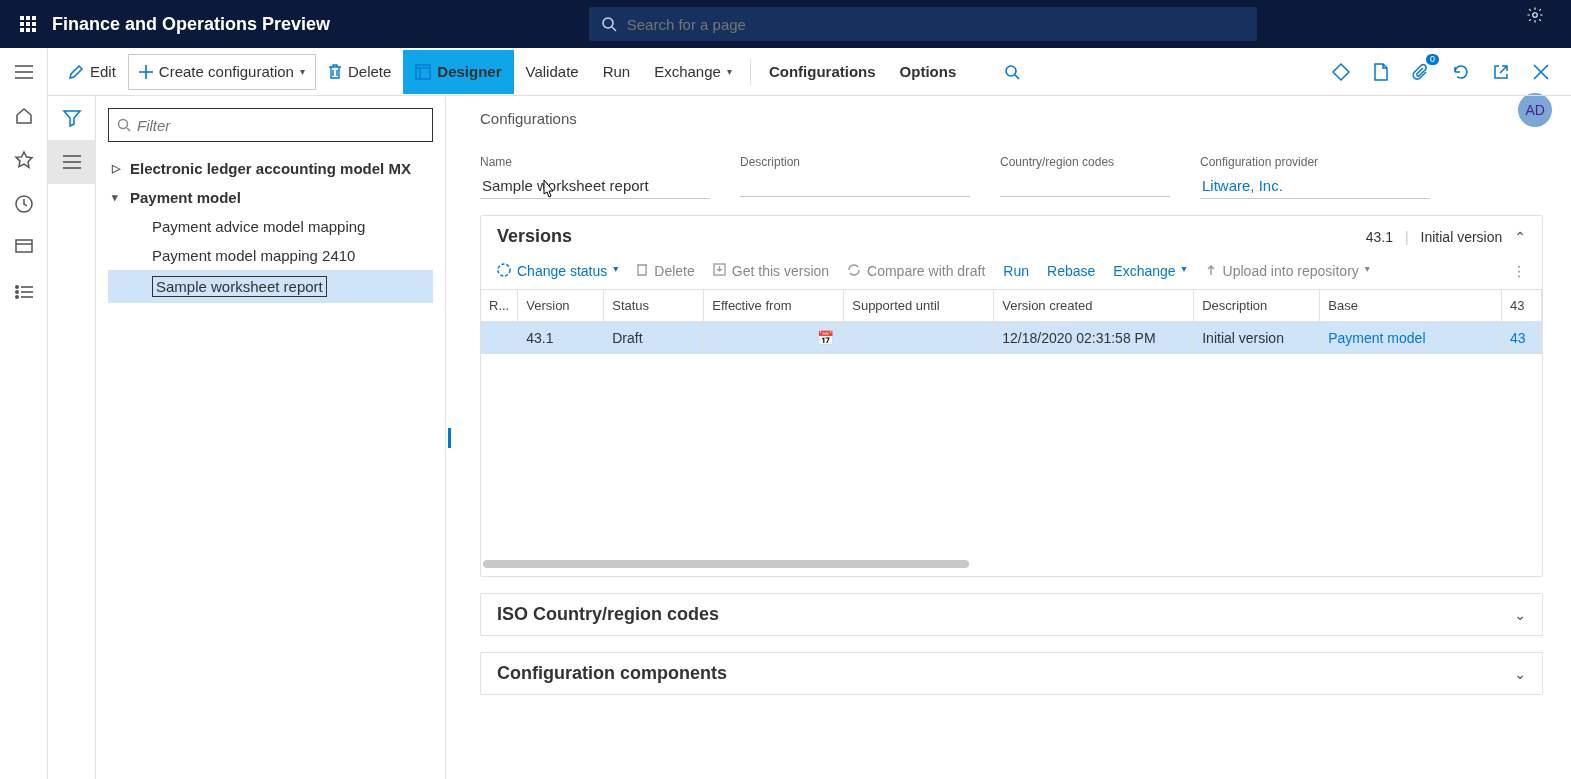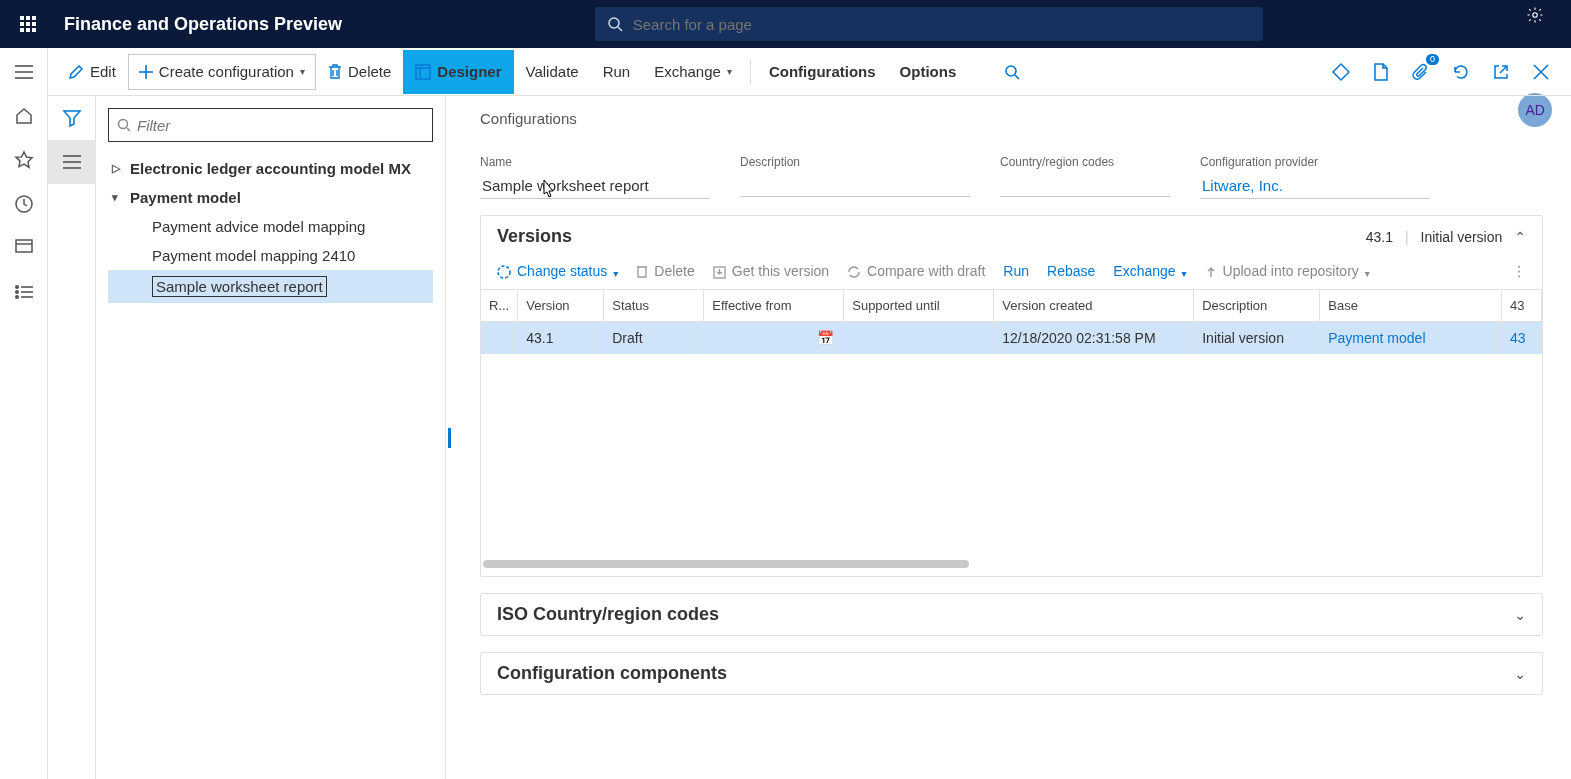--- a/index.html
+++ b/index.html
@@ -3,21 +3,21 @@
 <meta charset="utf-8">
 <style>
   * { box-sizing: border-box; margin: 0; padding: 0; font-family: "Segoe UI", sans-serif; }
   body { width: 1571px; height: 779px; overflow: hidden; background: #fff; font-size: 14px; color: #333; }
 
   
   .top-header { height: 48px; background: #0b1a3a; color: #fff; display: flex; align-items: center; padding: 0 8px; }
   .waffle { width: 40px; height: 48px; display: flex; align-items: center; justify-content: center; }
   .waffle-grid { display: grid; grid-template-columns: repeat(3,4px); grid-template-rows: repeat(3,4px); gap: 2px; }
   .waffle-grid span { background: #fff; width: 4px; height: 4px; }
-  .app-title { font-size: 18px; font-weight: 600; margin-left: 16px; }
+  .app-title { font-size: 18px; font-weight: 600; margin-left: 4px; }
   .search-wrap { flex: 1; display: flex; justify-content: center; }
   .search-box { width: 668px; height: 34px; background: #16315e; border-radius: 2px; display: flex; align-items: center; padding: 0 12px; color: #cfd8e8; }
   .search-box svg { margin-right: 10px; flex-shrink: 0; }
   .search-input { border: none; background: transparent; outline: none; color: #cfd8e8; font-size: 15px; flex: 1; }
   .header-right { display: flex; align-items: center; gap: 21px; padding-right: 8px; flex-direction: column; }
   .company { font-size: 14px; }
   .hdr-icon { width: 24px; height: 24px; display: flex; align-items: center; justify-content: center; cursor: pointer; }
   .avatar { width: 34px; height: 34px; border-radius: 50%; background: #7ba7d7; color: #4c1d95; display: flex; align-items: center; justify-content: center; font-size: 14px; }
 
   
@@ -68,21 +68,21 @@
 
   .card { border: 1px solid #e1e1e1; border-radius: 2px; }
   .card-head { display: flex; align-items: center; padding: 10px 16px; gap: 12px; }
   .card-head h3 { font-size: 18px; font-weight: 600; flex:1; }
   .card-head .meta { font-size: 14px; color:#333; }
   .card-head .sep { color:#ccc; }
   .card-head .chev-up { color:#555; cursor:pointer; }
   .card-head .chev-down { color:#555; cursor:pointer; }
 
   .card-toolbar { display:flex; align-items:center; gap: 18px; padding: 6px 16px 10px 16px; flex-wrap:wrap;}
-  .tb-btn { display:flex; align-items:flex-end; gap:6px; font-size:14px; cursor:pointer; }
+  .tb-btn { display:flex; align-items:flex-start; gap:6px; font-size:14px; cursor:pointer; }
   .tb-btn.link { color:#0078d4; }
   .tb-btn.dis { color:#888; }
   .tb-btn .chev { font-size:10px; }
 
   .grid { border-top:1px solid #e1e1e1; }
   .grid table { width:100%; border-collapse:collapse; }
   .grid th { text-align:left; font-weight:400; font-size:13px; color:#444; padding:8px 8px; border-right:1px solid #e1e1e1; border-bottom:1px solid #e1e1e1; background:#fff; }
   .grid td { font-size:14px; padding:8px 8px; border-right:1px solid #e1e1e1; }
   .grid tr.selrow td { background:#cfe4f8; }
   .grid .linkcell { color:#0078d4; }

